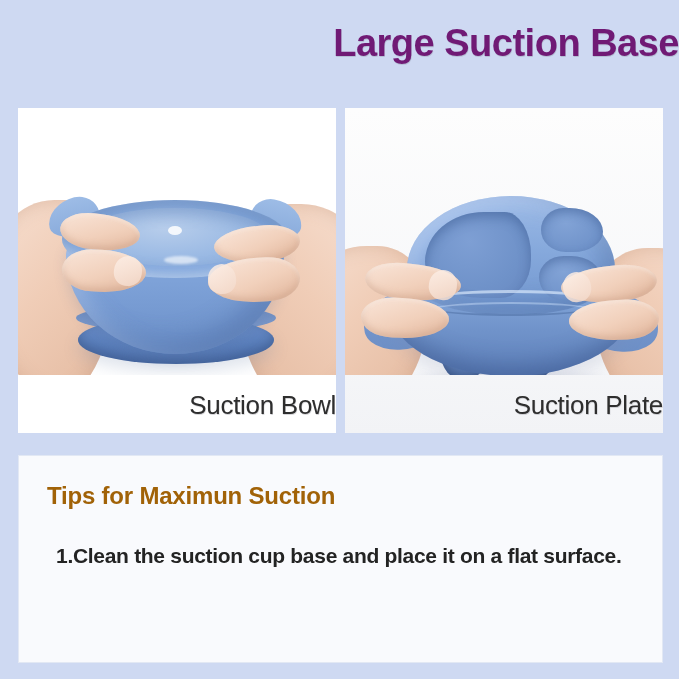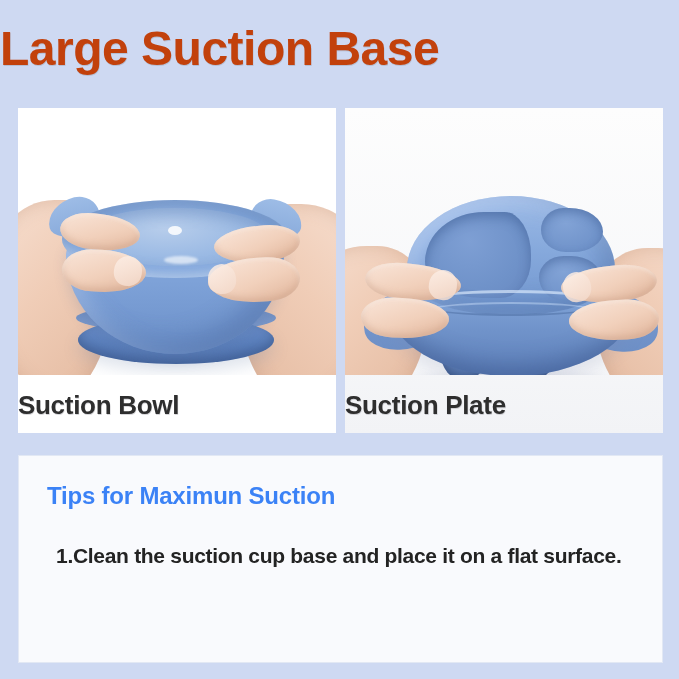--- a/index.html
+++ b/index.html
@@ -16,24 +16,24 @@
     font-family: "Liberation Sans", sans-serif;
     position: relative;
   }
 
   
   .page-title {
     position: absolute;
     left: 0;
     top: 24px;
     width: 679px;
-    text-align: left;
-    font-size: 48px;
+    text-align: right;
+    font-size: 38px;
     font-weight: bold;
-    color: #c2410c;
+    color: #701a75;
     letter-spacing: -0.5px;
     line-height: 1.05;
     text-shadow: 0.5px 0.5px 0 rgba(120,125,140,0.28);
   }
 
   
   .panels {
     position: absolute;
     left: 18px;
     top: 108px;
@@ -57,26 +57,26 @@
     position: absolute;
     left: 0;
     top: 0;
     right: 0;
     bottom: 58px;
     overflow: hidden;
   }
 
   .caption {
     position: absolute;
-    left: 0;
+    left: 12px;
     right: 0;
     bottom: 12px;
-    text-align: left;
+    text-align: right;
     font-size: 26px;
-    font-weight: bold;
+    font-weight: normal;
     color: #2e2e2e;
     letter-spacing: -0.3px;
     text-shadow: 0.5px 0.5px 0 rgba(140,140,150,0.35);
   }
 
   
   .hand {
     position: absolute;
     background: linear-gradient(135deg,#f7e0d2 0%, #f0cdb7 45%, #e3b99f 100%);
     box-shadow: inset 0 0 18px rgba(196,150,125,0.45);
@@ -386,21 +386,21 @@
     background: #f9fafd;
     border: 1px solid #e2e8f4;
   }
 
   .tips-heading {
     position: absolute;
     left: 28px;
     top: 26px;
     font-size: 24px;
     font-weight: bold;
-    color: #3b82f6;
+    color: #a16207;
     letter-spacing: -0.2px;
   }
 
   .tips-body {
     position: absolute;
     left: 28px;
     top: 76px;
     right: 16px;
     font-size: 21px;
     font-weight: bold;

